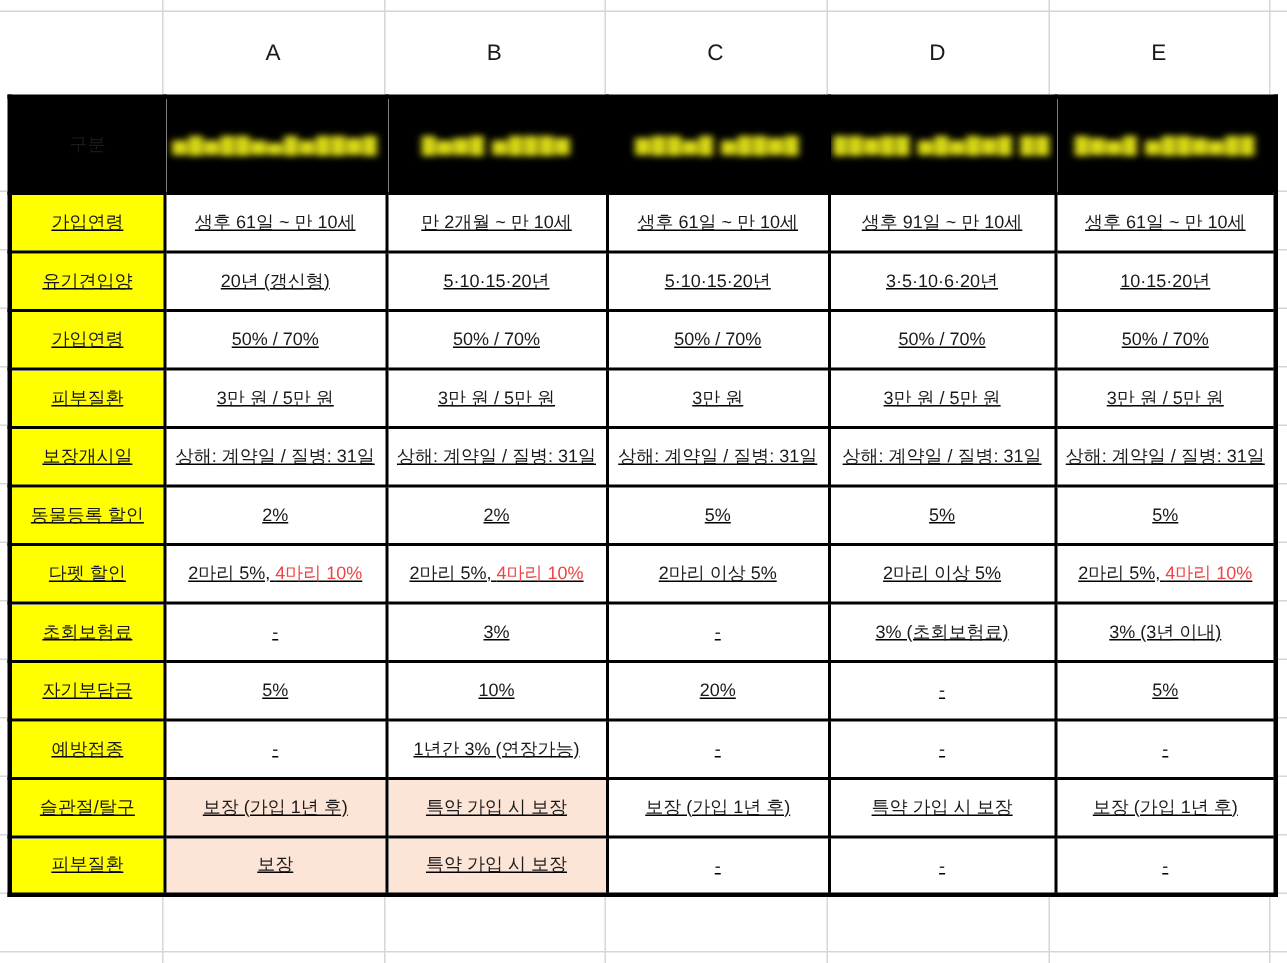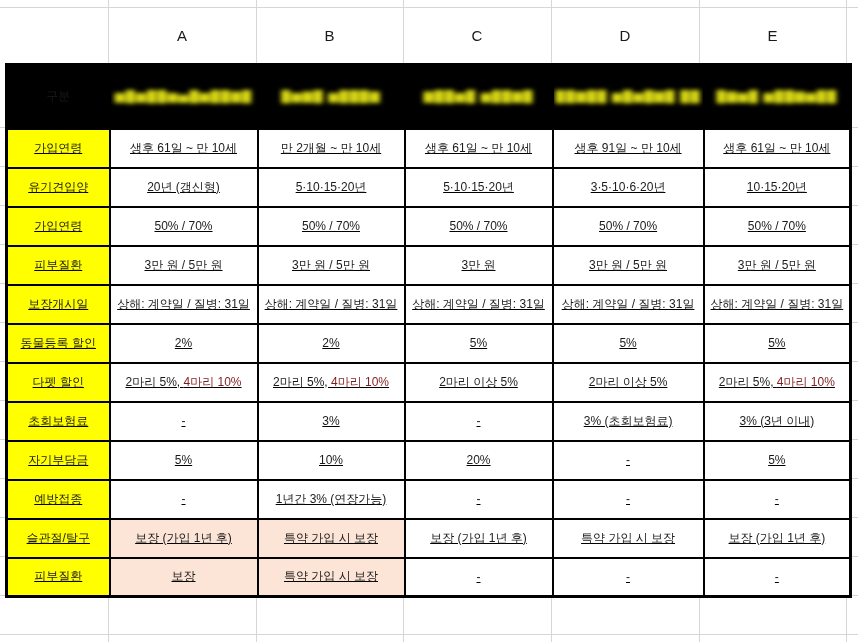--- a/index.html
+++ b/index.html
@@ -22,21 +22,21 @@
   table.cmp td,table.cmp th{border:2px solid #000;text-align:center;vertical-align:middle;
     padding:0 2px;font-size:12px;font-weight:normal;color:#1a1a1a;overflow:hidden;white-space:nowrap;}
   tr.hdr{height:64px;}
   tr.data{height:39px;}
   th.corner{background:#000;color:#ffff00;font-weight:bold;font-size:13px;}
   td.company{background:#000;}
   td.company span{display:inline-block;color:#d9d916;font-weight:bold;font-size:13px;
     letter-spacing:1px;filter:blur(2.4px);transform:scaleY(.85);}
   th.lab{background:#ffff00;color:#000;font-weight:bold;font-size:13px;}
   td.pink{background:#fce4d6;}
-  .red{color:#7f1d1d;}
+  .red{color:#ef4444;}
 </style>
 </head>
 <body>
 
 <div class="canvas">
   <div id="gridlayer">
       <div class="grid-v" style="left: 108px;"></div>
       <div class="grid-v" style="left: 256px;"></div>
       <div class="grid-v" style="left: 403px;"></div>
       <div class="grid-v" style="left: 551px;"></div>

